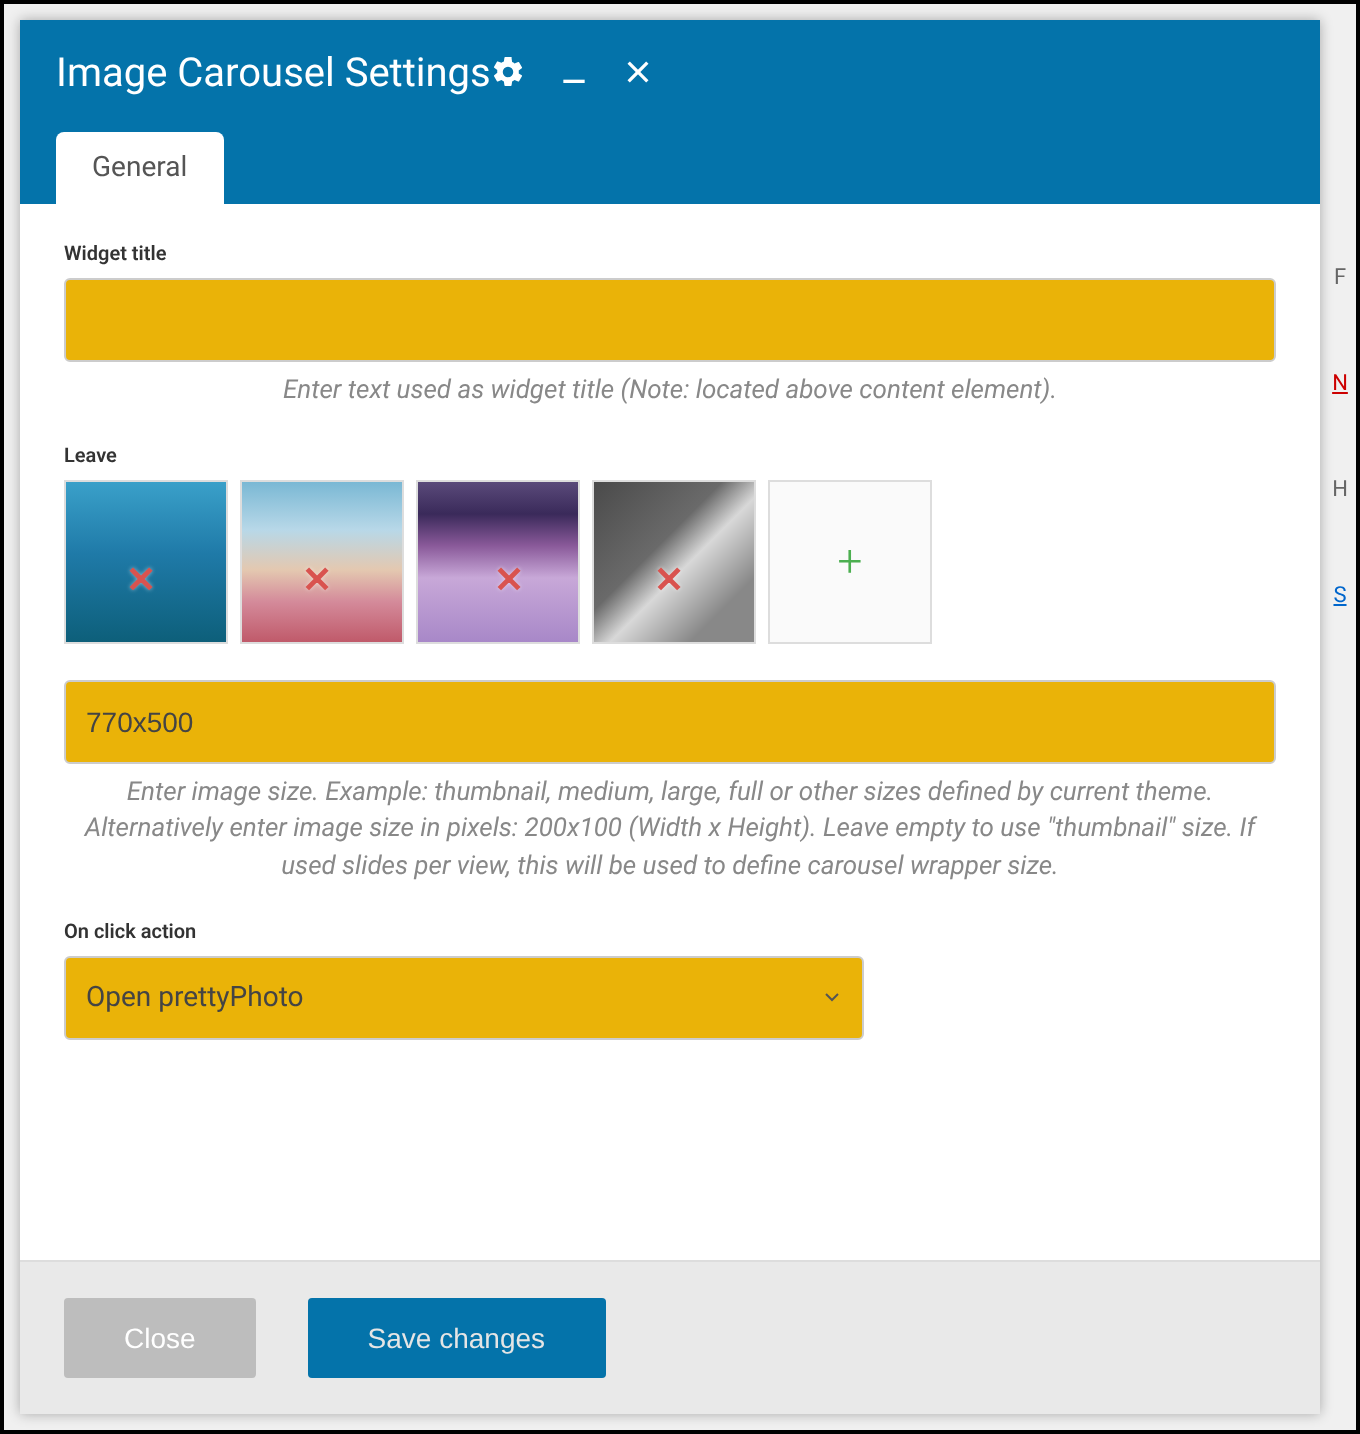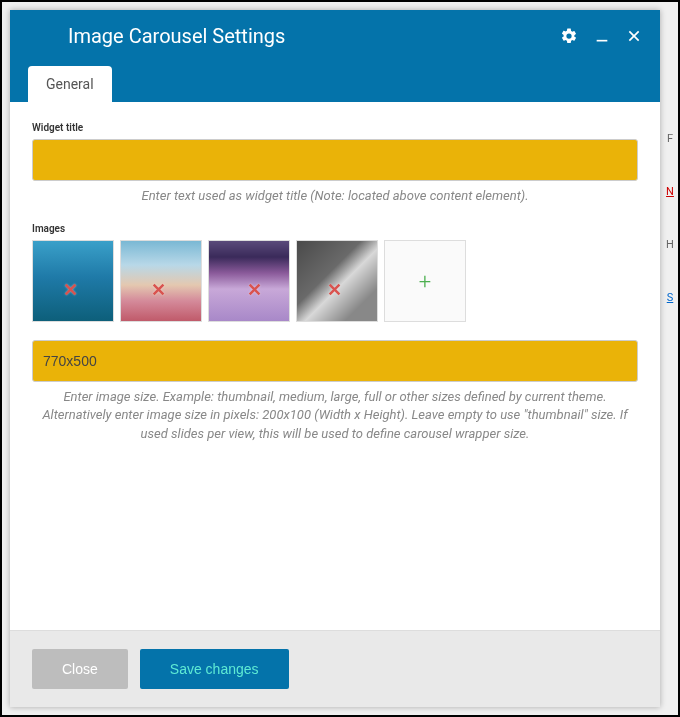--- a/index.html
+++ b/index.html
@@ -21,24 +21,22 @@
     flex-direction: column;
   }
   .header {
     background: #0473aa;
     color: #fff;
     padding: 14px 18px 0 18px;
     position: relative;
   }
   .header-top {
     display: flex;
-    justify-content: space-between;
     align-items: center;
     padding-bottom: 14px;
-    margin-left: 40px;
   }
   .title {
     font-size: 20px;
     font-weight: 400;
   }
   .header-icons {
     display: flex;
     gap: 16px;
     align-items: center;
   }
@@ -146,37 +144,37 @@
   .thumb.t4 .x { left: 30px; top: 38px; }
   .thumb.add {
     font-size: 22px;
     color: #4caf50;
     font-weight: 300;
   }
   .footer {
     background: #e9e9e9;
     padding: 18px 22px;
     display: flex;
-    gap: 12px;
+    gap: 26px;
     border-top: 1px solid #ddd;
   }
   .btn {
     padding: 12px 30px;
     font-size: 14px;
     border: none;
     cursor: pointer;
     border-radius: 2px;
   }
   .btn-close {
     background: #bdbdbd;
     color: #fff;
   }
   .btn-save {
     background: #0473aa;
-    color: #5eead4;
+    color: #e5e5e5;
   }
   .side-peek {
     position: absolute;
     right: 2px;
     top: 120px;
     bottom: 10px;
     width: 12px;
     display: flex;
     flex-direction: column;
     gap: 40px;
@@ -221,21 +219,21 @@
 
   <div class="body">
 
     <div class="field-group">
       <label class="label">Widget title</label>
       <input type="text" class="text-input" value="" style="">
       <div class="hint">Enter text used as widget title (Note: located above content element).</div>
     </div>
 
     <div class="field-group">
-      <label class="label">Images</label>
+      <label class="label">Leave</label>
       <div class="thumbs">
         <div class="thumb t1">
             <span class="x">✕</span>
           </div>
         <div class="thumb t2">
             <span class="x">✕</span>
           </div>
         <div class="thumb t3">
             <span class="x">✕</span>
           </div>
@@ -246,20 +244,31 @@
             <span>+</span>
           </div>
       </div>
     </div>
 
     <div class="field-group">
       <input type="text" class="text-input" value="770x500" style="">
       <div class="hint">Enter image size. Example: thumbnail, medium, large, full or other sizes defined by current theme. Alternatively enter image size in pixels: 200x100 (Width x Height). Leave empty to use "thumbnail" size. If used slides per view, this will be used to define carousel wrapper size.</div>
     </div>
 
+    <div class="field-group">
+      <label class="label">On click action</label>
+      <div class="select-wrap">
+        <div class="select-input">Open prettyPhoto</div>
+        <span class="select-caret">
+          <svg width="12" height="12" viewBox="0 0 24 24" fill="none" stroke="#555" stroke-width="2">
+              <polyline points="6 9 12 15 18 9"></polyline>
+            </svg>
+        </span>
+      </div>
+    </div>
 
   </div>
 
   <div class="footer">
     <button class="btn btn-close">Close</button>
     <button class="btn btn-save">Save changes</button>
   </div>
 
 </div>
 

